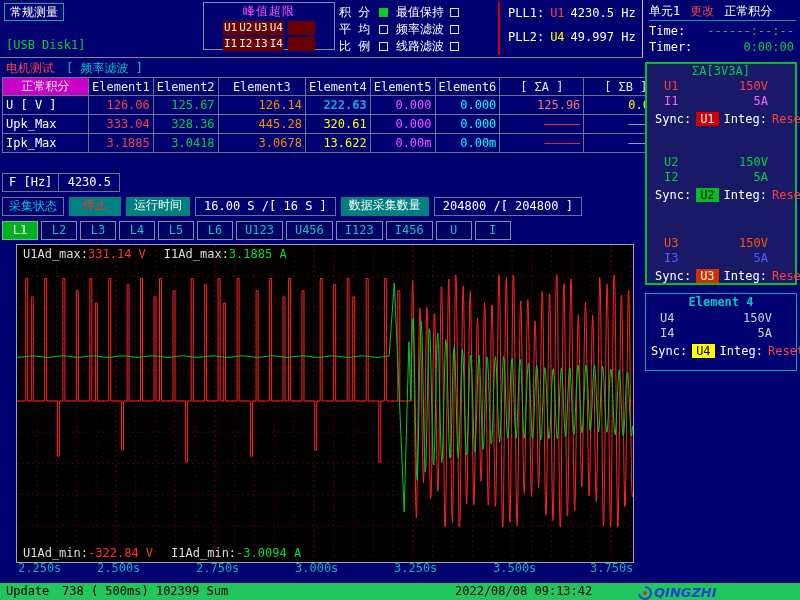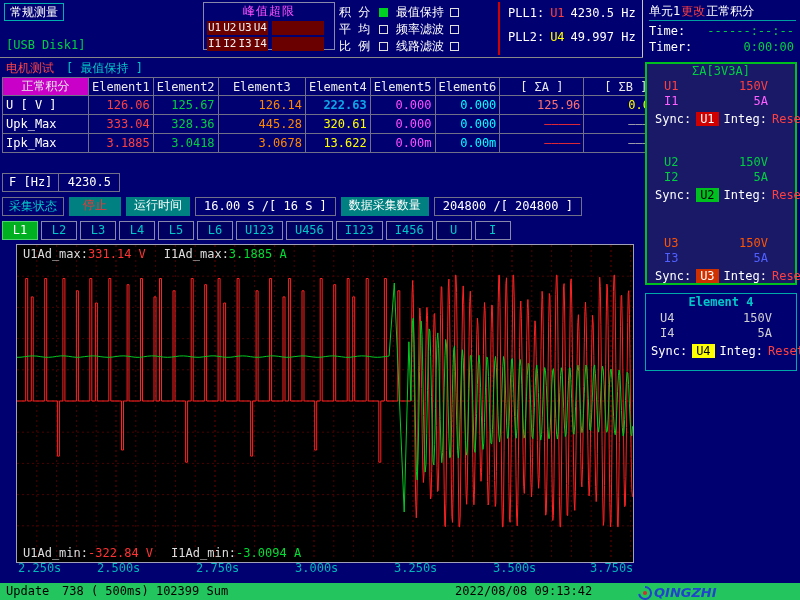--- a/index.html
+++ b/index.html
@@ -3,39 +3,39 @@
 <meta charset="utf-8">
 <style>
   *{box-sizing:border-box;margin:0;padding:0}
   html,body{background:#000}
   #screen{position:relative;width:800px;height:600px;background:#000070;
     font-family:"DejaVu Sans Mono","Liberation Mono",monospace;font-size:12px;color:#fff;overflow:hidden}
 
   
   .mode-box{position:absolute;left:4px;top:3px;border:1px solid #00b0b0;padding:0 5px;height:18px;line-height:16px}
   .usb{position:absolute;left:6px;top:38px;color:#00d040}
-  .peak{position:absolute;left:203px;top:2px;width:132px;height:48px;border:1px solid #8888aa;padding:1px 3px}
+  .peak{position:absolute;left:203px;top:2px;width:132px;height:48px;border:1px solid #8888aa;padding:1px 19px}
   .peak-title{color:#ff50ff;text-align:center;height:15px;line-height:14px;letter-spacing:1px}
   .peak-row{display:flex;gap:4px;margin-top:2px}
   .tiles{display:flex;background:#6a0000;height:14px}
   .tile{padding:0 1px;color:#f0f0f0;font-size:11px;line-height:14px}
   .tile-blank{width:52px;background:#6a0000;height:14px}
   .chks{position:absolute;left:339px;top:4px}
   .chk-row{display:flex;align-items:center;height:17px}
   .chk-label{color:#fff;width:40px}
   .chk-label.r{width:auto;margin-right:6px}
   .box{width:9px;height:9px;border:1px solid #e0e0e0;display:inline-block;margin-right:8px}
   .box.on{background:#00d022;border-color:#00d022}
   .pll{position:absolute;left:498px;top:2px;height:53px;border-left:2px solid #d00000;padding:4px 0 0 8px;width:142px}
   .pll-row{height:18px;display:flex;gap:6px}
   .pll-row+.pll-row{margin-top:6px}
   .vsep{position:absolute;left:642px;top:0;width:1px;height:57px;background:#c8c8c8}
   .hsep{position:absolute;left:0;top:57px;width:643px;height:1px;background:#888}
   .unit{position:absolute;left:649px;top:3px;width:147px}
-  .unit-row1{display:flex;gap:1px;height:15px}
+  .unit-row1{display:flex;gap:10px;height:15px}
   .unit-hr{border-top:1px solid #00a0a0;margin:2px 0 3px}
   .unit-row{display:flex;justify-content:space-between;height:16px;padding-right:2px}
   .green{color:#00d040}
   .red{color:#ff4040}
 
   
   .modeline{position:absolute;left:6px;top:60px;display:flex;gap:12px;height:16px}
   .modeline .l{color:#ff4444}
   .modeline .r{color:#00c8c8}
 
@@ -173,21 +173,21 @@
       <span class="green">------:--:--</span>
     </div>
     <div class="unit-row">
       <span>Timer:</span>
       <span class="green">0:00:00</span>
     </div>
   </div>
 
   <div class="modeline">
     <span class="l">电机测试</span>
-    <span class="r">[ 最值保持 ]</span>
+    <span class="r">[ 频率滤波 ]</span>
   </div>
 
   <table class="rt-table">
     <colgroup>
       <col style="width:86px">
         <col style="width:63px">
         <col style="width:63px">
         <col style="width:63px">
       <col style="width:63px">
         <col style="width:63px">

